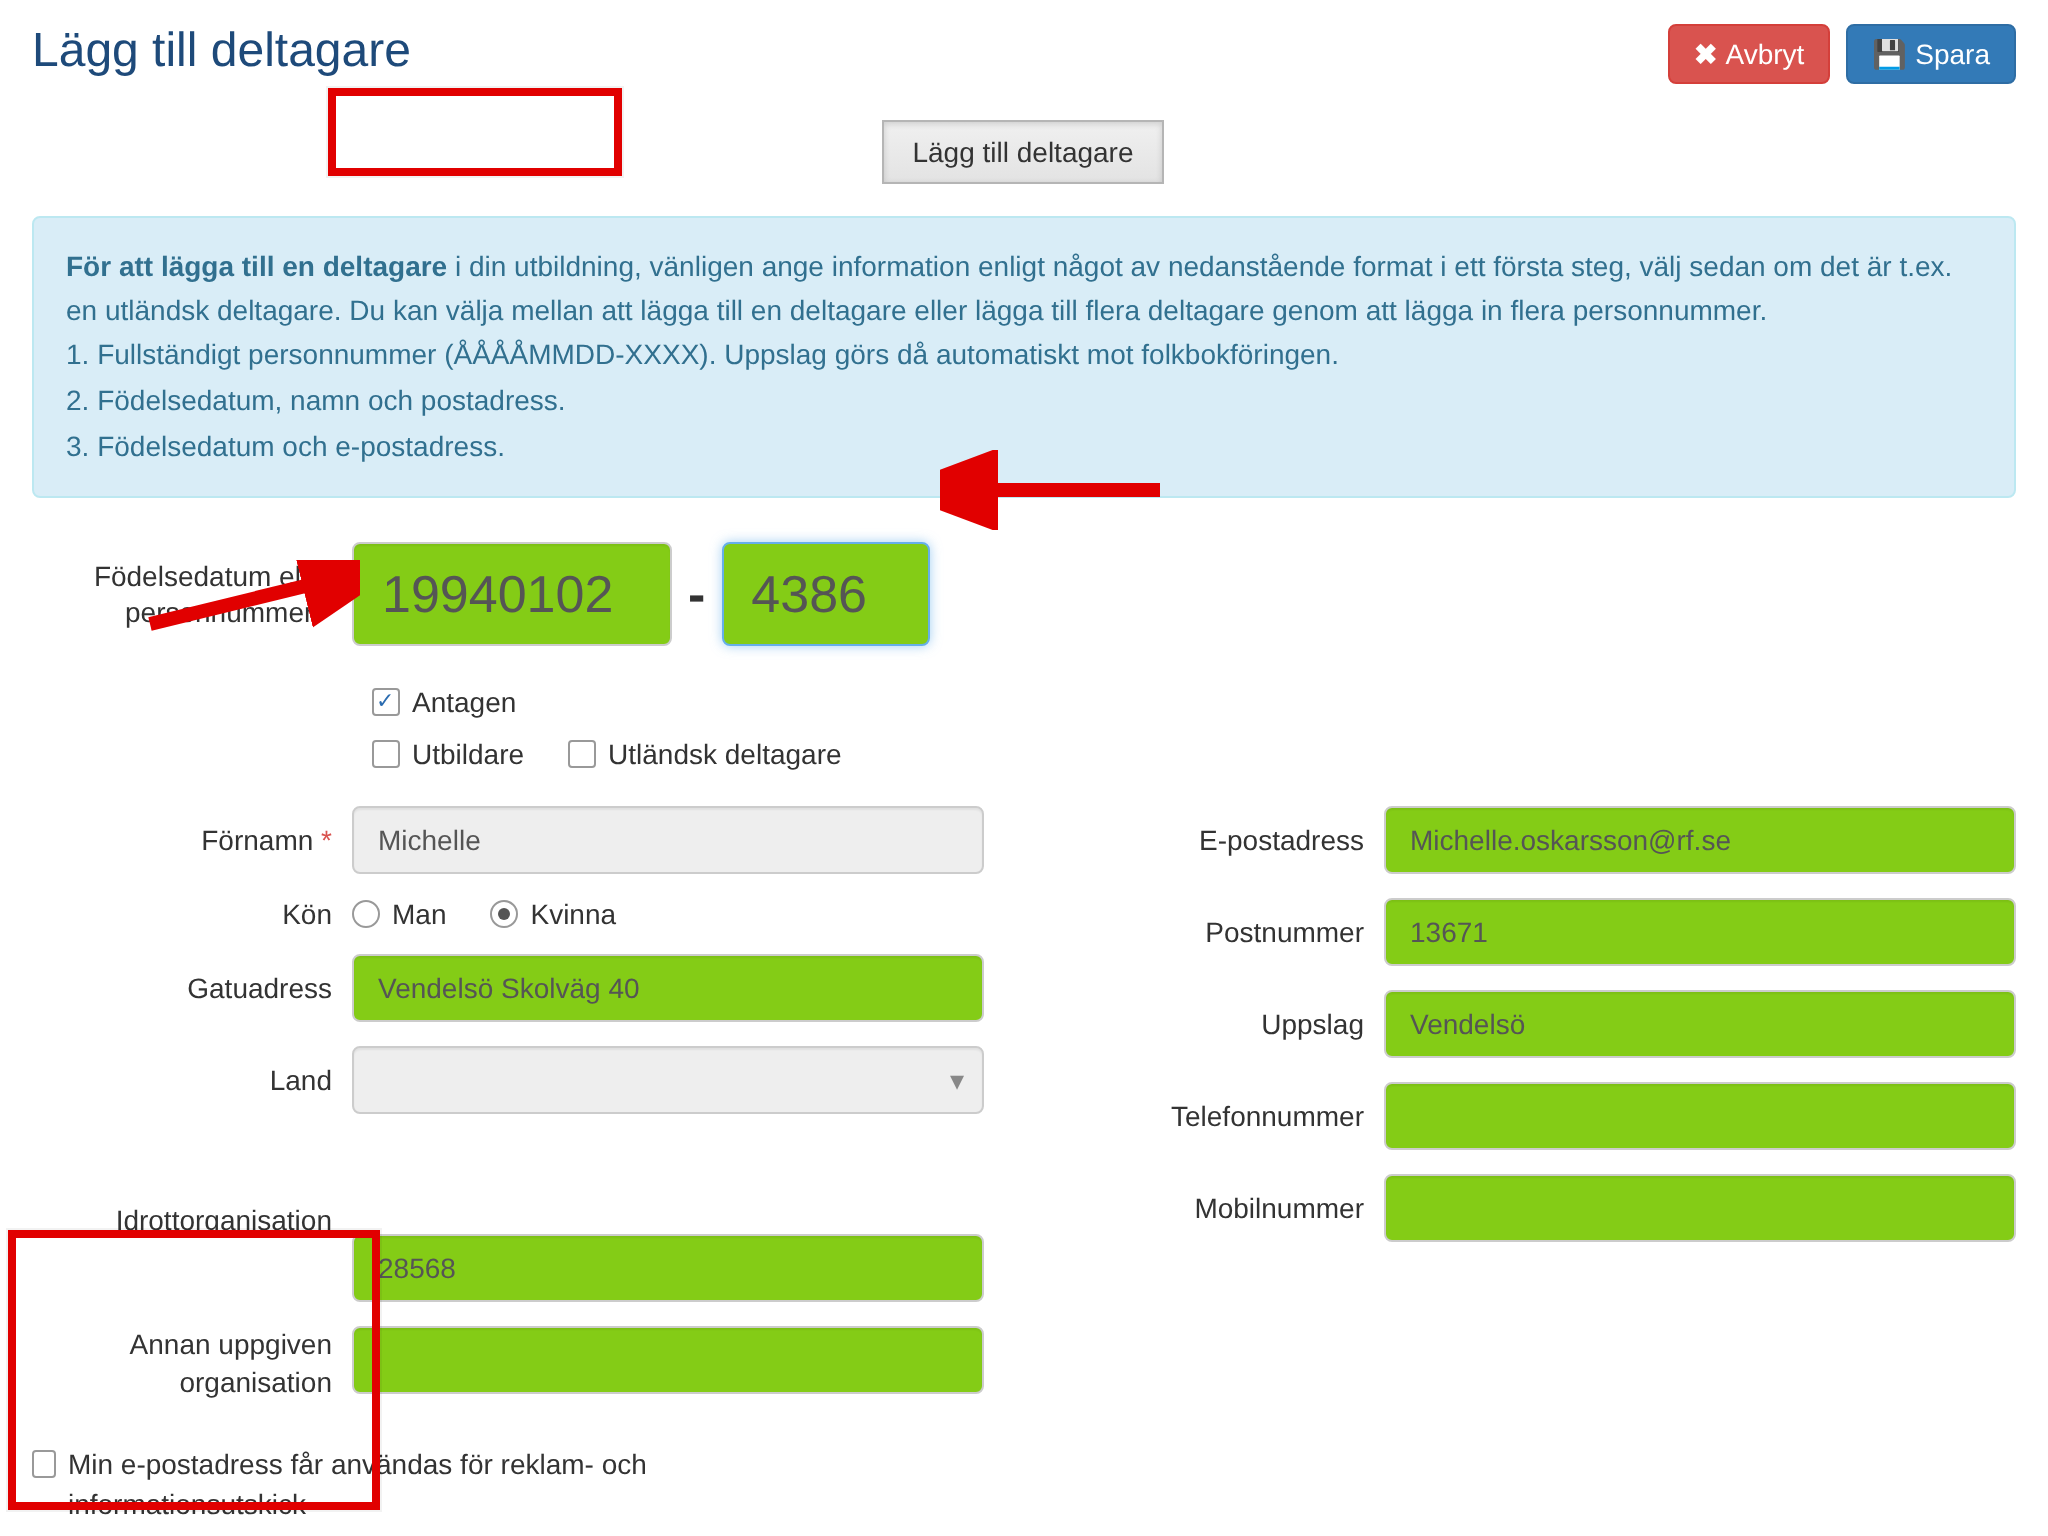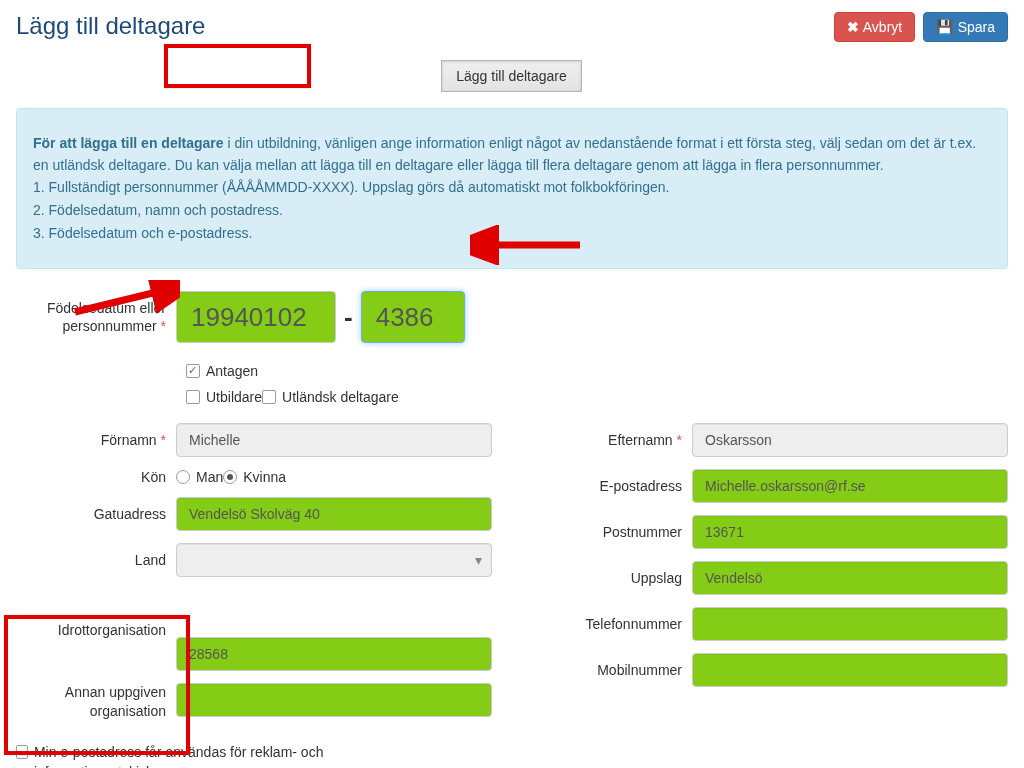--- a/index.html
+++ b/index.html
@@ -26,21 +26,21 @@
     border:1px solid #b5b5b5; padding:7px 14px; border-radius:3px;
     font-size:14px; cursor:pointer;
   }
   .btn-default.active { background: linear-gradient(#f0f0f0,#e3e3e3); box-shadow: inset 0 1px 3px rgba(0,0,0,.15); }
   .btn-group { display:inline-flex; }
   .btn-group .btn-default:first-child { border-top-right-radius:0; border-bottom-right-radius:0; }
   .btn-group .btn-default:last-child { border-top-left-radius:0; border-bottom-left-radius:0; margin-left:-1px; }
   .tab-row { text-align:center; margin-bottom:16px; }
   .info-box {
     background:#d9edf7; color:#31708f; border:1px solid #bce8f1;
-    border-radius:4px; padding:24px 16px; margin-bottom:22px; line-height:1.55;
+    border-radius:4px; padding:14px 16px; margin-bottom:22px; line-height:1.55;
   }
   .info-box b { font-weight:bold; }
   .info-box div { margin-top:1px; }
   .form-group { display:flex; align-items:center; margin-bottom:12px; }
   .form-label { width:160px; text-align:right; padding-right:10px; color:#333; }
   .req { color:#d9534f; }
   .form-control {
     height:34px; padding:6px 12px; font-size:14px; color:#555;
     background:#84cc16; border:1px solid #ccc; border-radius:4px;
     box-shadow: inset 0 1px 1px rgba(0,0,0,.06);
@@ -69,21 +69,21 @@
   .arrow-svg { position:absolute; pointer-events:none; }
   .radio-dot, .check-dot {
     width:14px; height:14px; border:1px solid #999; background:#fff;
     display:inline-flex; align-items:center; justify-content:center;
   }
   .radio-dot { border-radius:50%; }
   .radio-dot.checked::after { content:""; width:6px; height:6px; background:#555; border-radius:50%; }
   .check-dot { border-radius:2px; position:relative; }
   .check-dot.checked::after { content:"✓"; font-size:11px; color:#2b6cb0; position:absolute; top:-1px; left:1px; }
   label { cursor:default; }
-  .inline-gap { display:flex; align-items:flex-start; }
+  .inline-gap { display:flex; align-items:flex-start; gap:22px; }
 </style>
 </head>
 <body>
 
 <div class="header-row">
   <h2 class="page-title">Lägg till deltagare</h2>
   <div style="display:flex; gap:8px;">
     <button class="btn btn-danger">
       <span class="btn-icon">✖</span>
       <span>Avbryt</span>
@@ -172,24 +172,20 @@
       <div class="form-label" style="line-height:1.35;">
         <span>Annan uppgiven</span><br>
         <span>organisation</span>
       </div>
       <input class="form-control" style="flex: 1 1 0%;">
     </div>
   </div>
 
   <div class="col">
     <div class="form-group">
-      <div class="form-label"><span>Efternamn</span> <span class="req">*</span></div>
-      <input class="form-control readonly" style="flex: 1 1 0%;" value="Oskarsson">
-    </div>
-    <div class="form-group">
       <div class="form-label">E-postadress</div>
       <input class="form-control" style="flex: 1 1 0%;" value="Michelle.oskarsson@rf.se">
     </div>
     <div class="form-group">
       <div class="form-label">Postnummer</div>
       <input class="form-control" style="flex: 1 1 0%;" value="13671">
     </div>
     <div class="form-group">
       <div class="form-label">Uppslag</div>
       <input class="form-control" style="flex: 1 1 0%;" value="Vendelsö">

